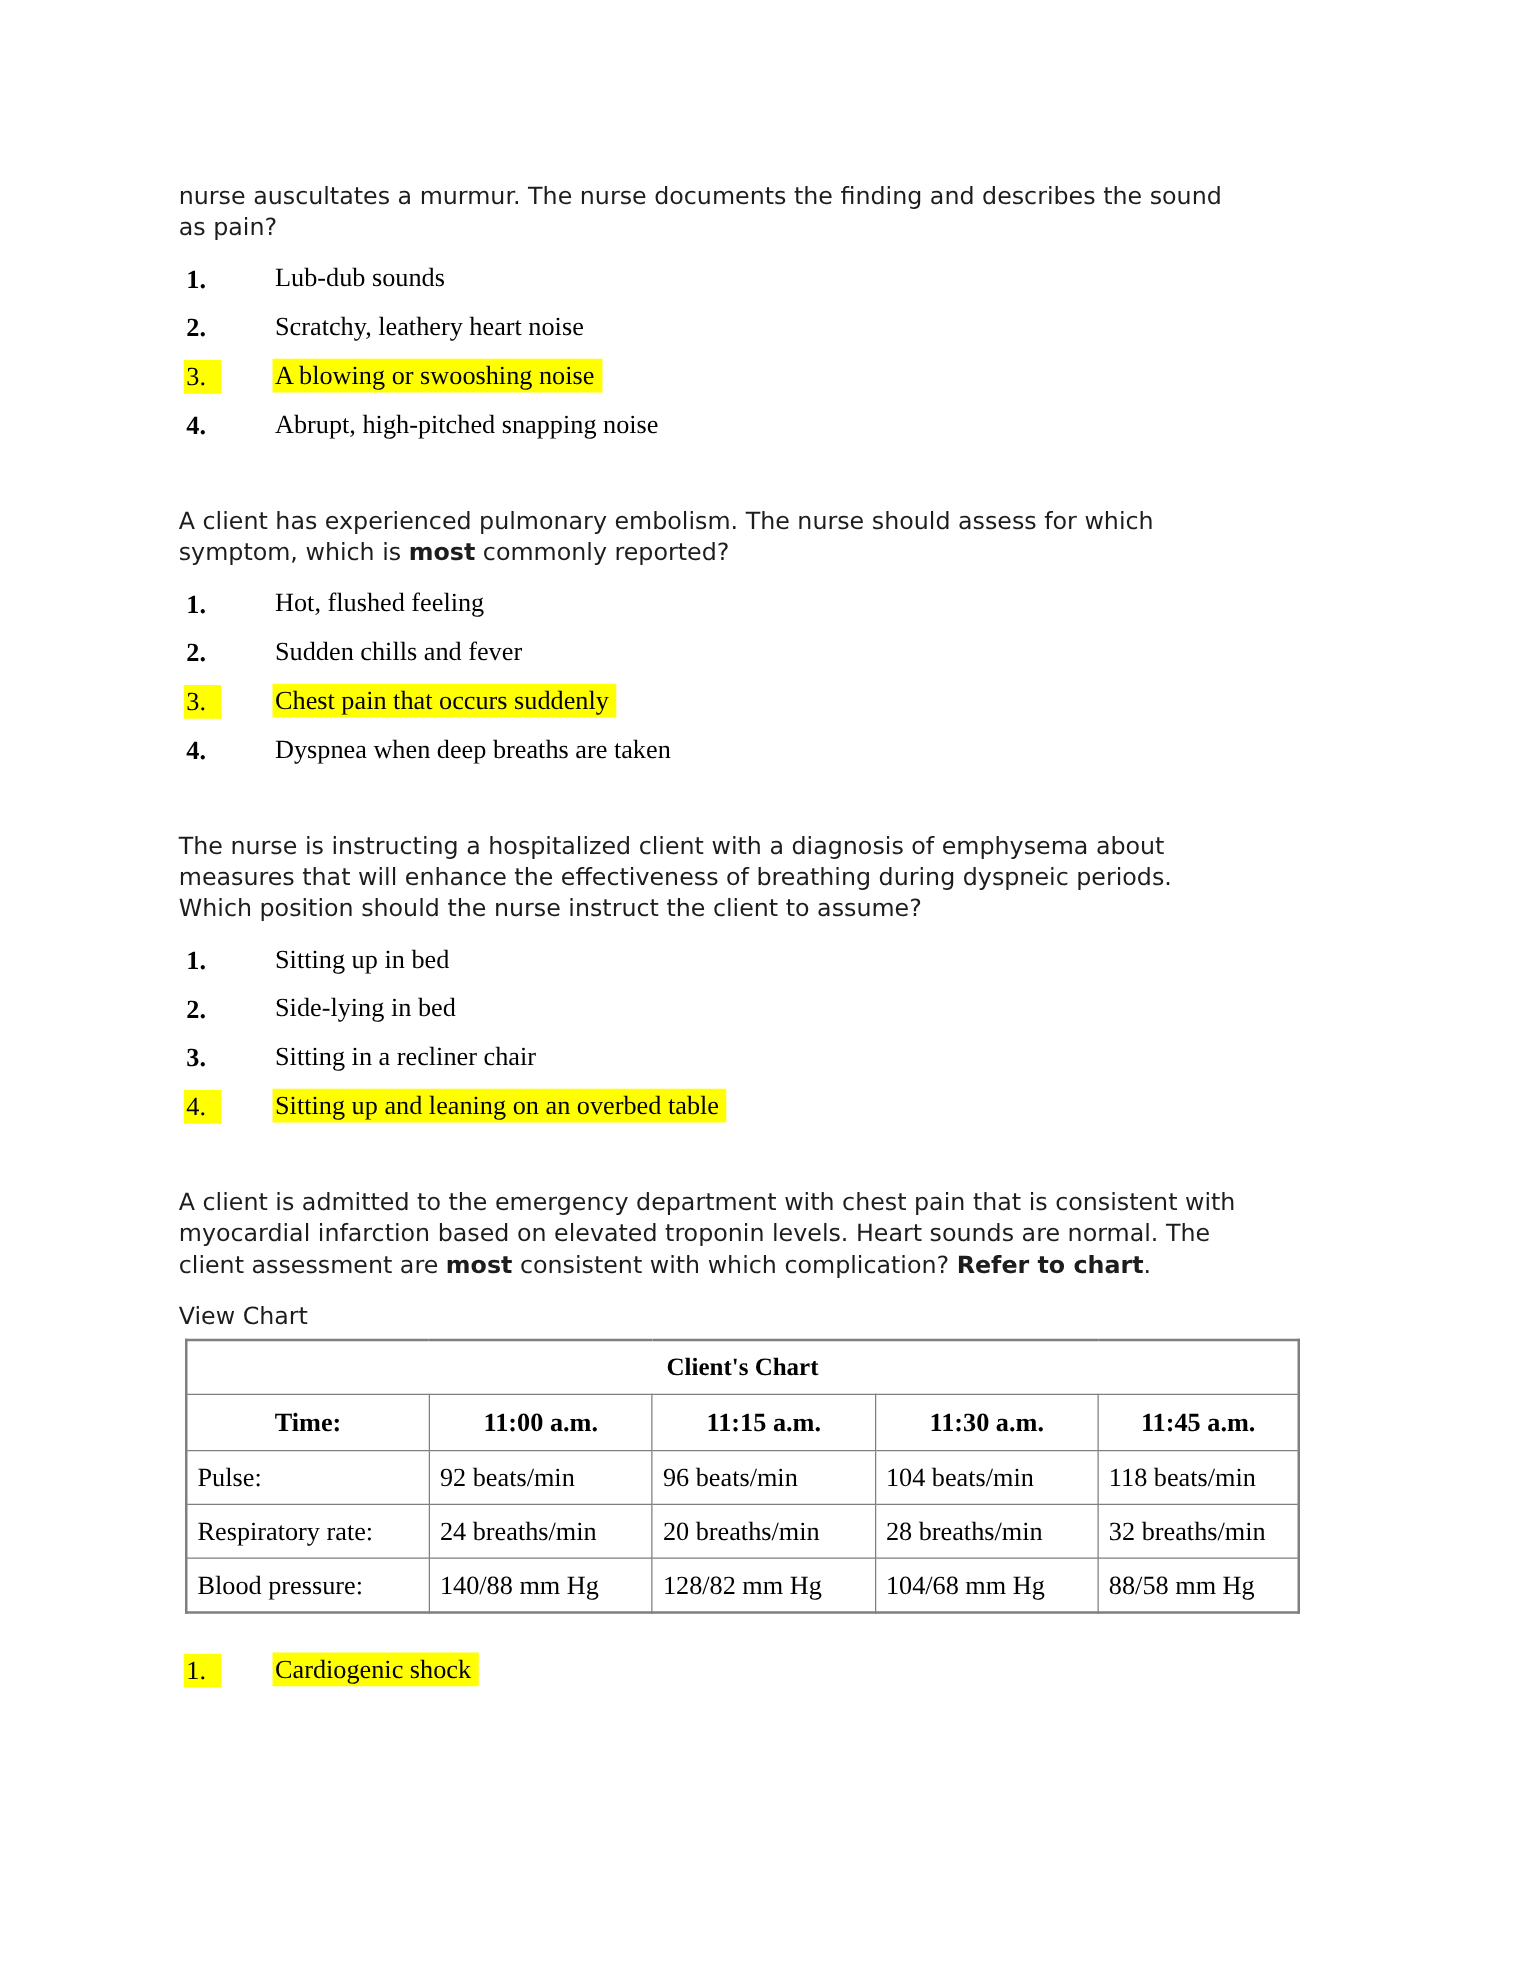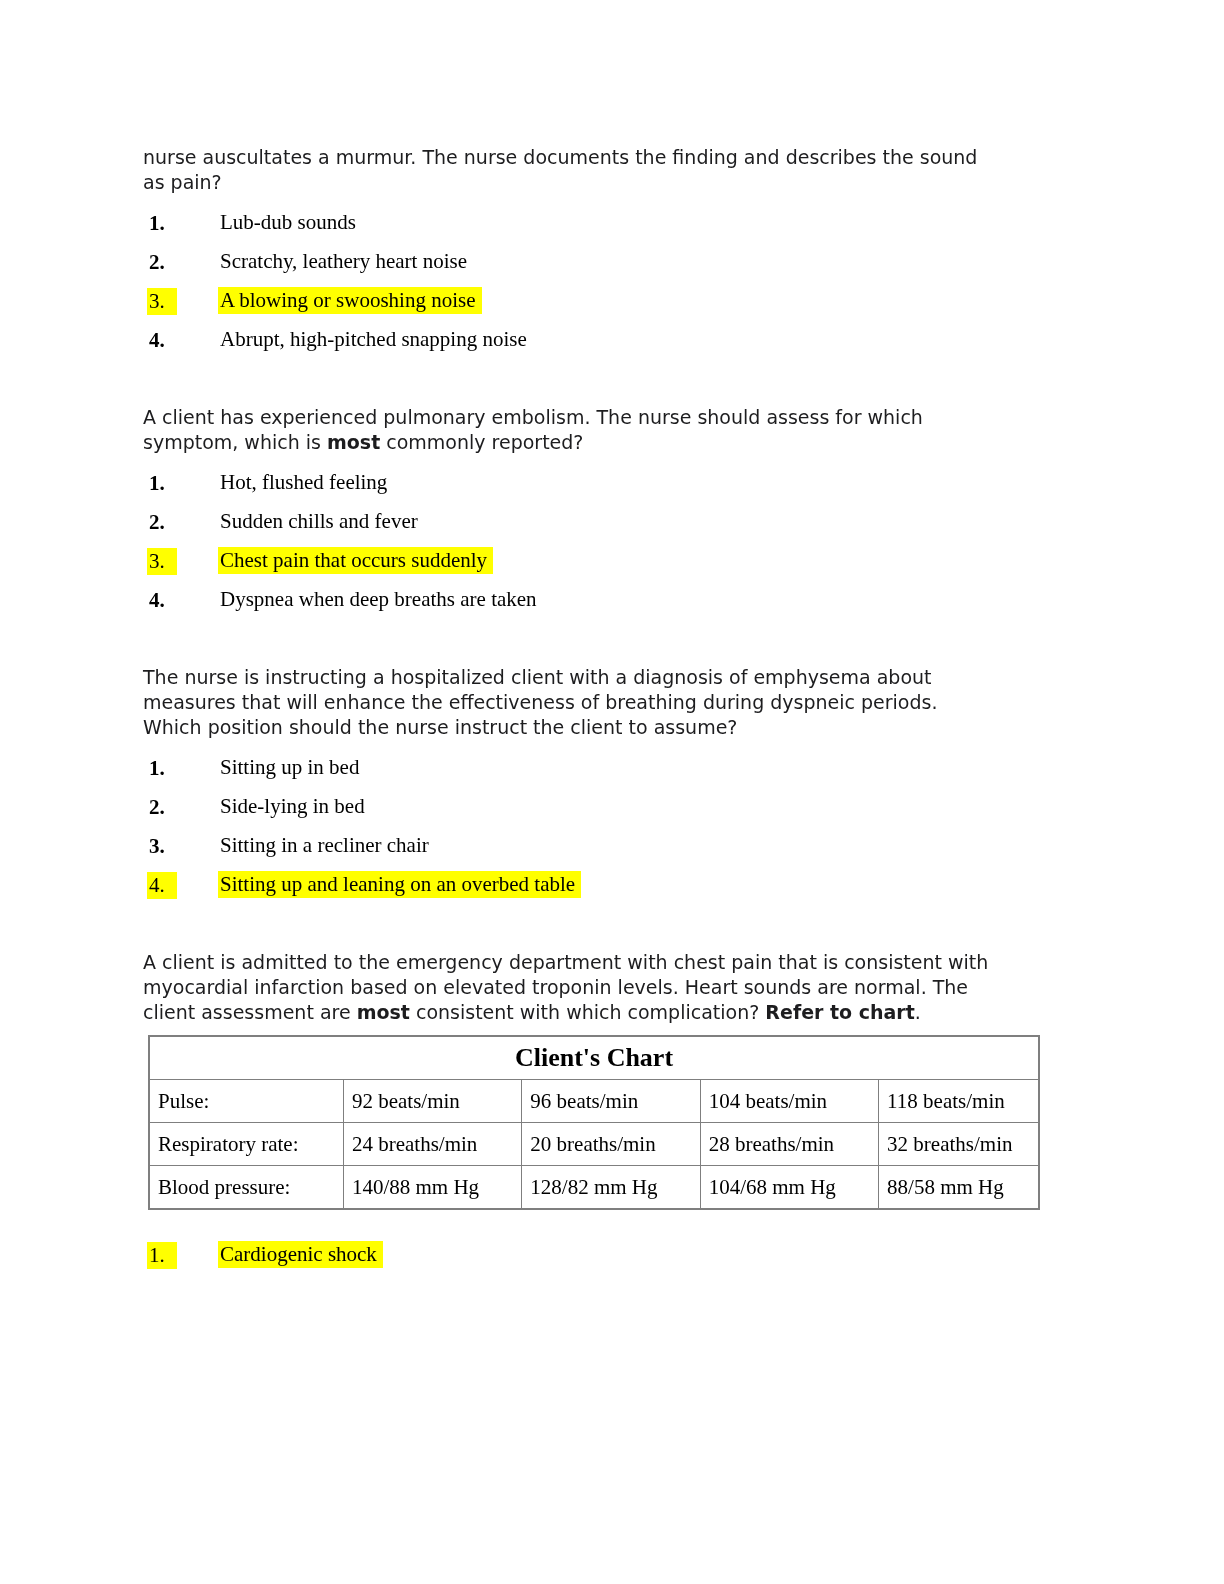--- a/index.html
+++ b/index.html
@@ -34,21 +34,21 @@
 
   
   table.chart {
     margin-top:5px; margin-left:5px; width:892px;
     border-collapse:collapse; table-layout:fixed;
     border:2px solid #7f7f7f;
     font-family:"Liberation Serif","DejaVu Serif",serif;
     font-size:21px; color:#000;
   }
   table.chart th, table.chart td { border:1px solid #7f7f7f; line-height:26px; }
-  th.chart-title { font-size:26px; font-weight:bold; text-align:center; padding:8px 14px; }
+  th.chart-title { font-size:20px; font-weight:bold; text-align:center; padding:8px 14px; }
   tr.chart-header th { font-weight:bold; text-align:center; padding:9px 0; }
   table.chart td { text-align:left; padding:8px 0 8px 8px; }
 
   
   .final-answer {
     position:relative; padding-left:75px; margin-top:32px;
     font-family:"Liberation Serif","DejaVu Serif",serif;
     font-size:21px; line-height:24px; color:#000;
   }
   .final-answer .opt-num { font-weight:normal; }
@@ -137,33 +137,41 @@
       <div class="question">
     <div class="prompt">
           <div><span>A client is admitted to the emergency department with chest pain that is consistent with</span></div>
           <div><span>myocardial infarction based on elevated troponin levels. Heart sounds are normal. The</span></div>
           <div><span>client assessment are </span><span class="bold">most</span><span> consistent with which complication? </span><span class="bold">Refer to chart</span><span>.</span></div>
         </div>
     <div class="options"></div>
   </div>
     </div>
 
+  <div class="view-chart">View Chart</div>
 
   <table class="chart">
     <colgroup>
       <col style="width:194px">
         <col style="width:178px">
         <col style="width:178px">
         <col style="width:178px">
         <col style="width:160px">
     </colgroup>
     <thead>
       <tr>
         <th class="chart-title" colspan="5">Client's Chart</th>
       </tr>
+      <tr class="chart-header">
+          <th>Time:</th>
+          <th>11:00 a.m.</th>
+          <th>11:15 a.m.</th>
+          <th>11:30 a.m.</th>
+          <th>11:45 a.m.</th>
+        </tr>
     </thead>
     <tbody>
         <tr>
           <td>Pulse:</td>
           <td>92 beats/min</td>
           <td>96 beats/min</td>
           <td>104 beats/min</td>
           <td>118 beats/min</td>
         </tr>
         <tr>

